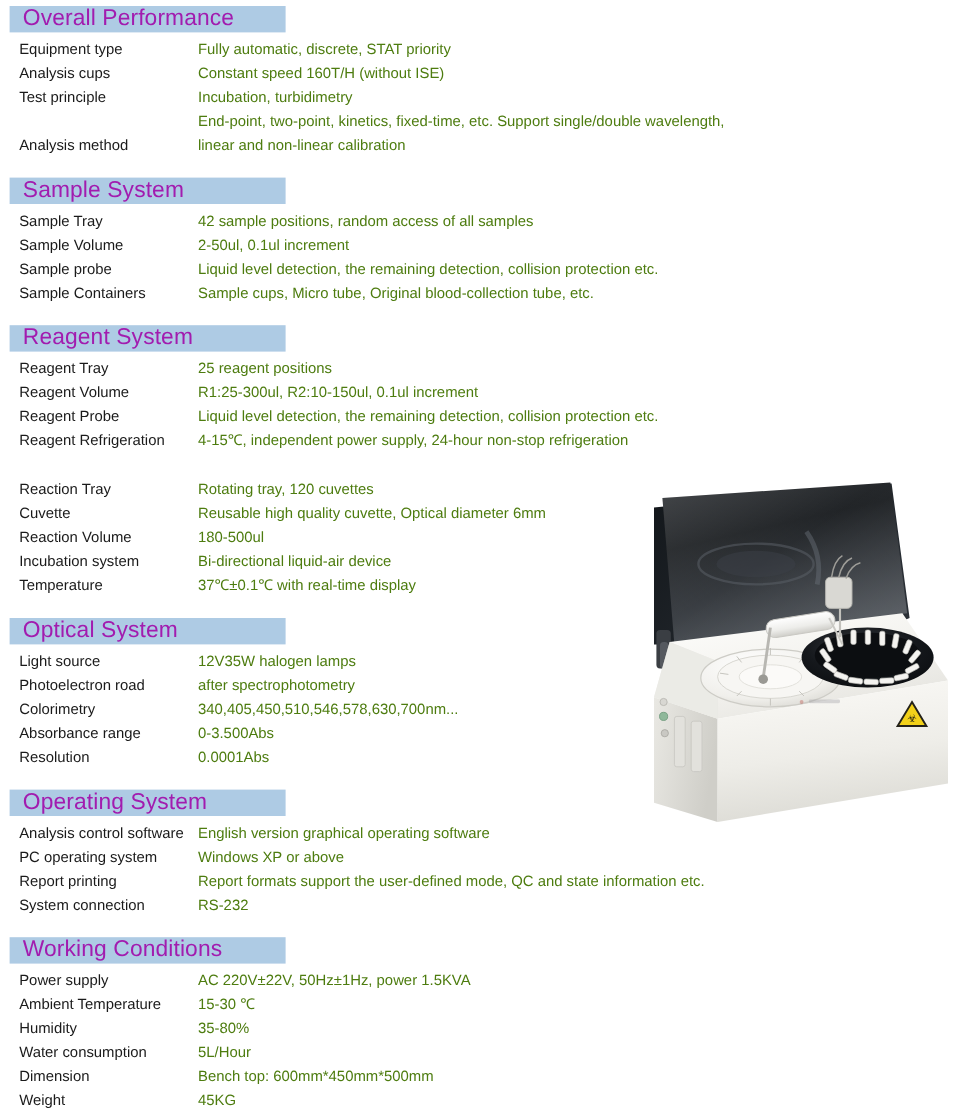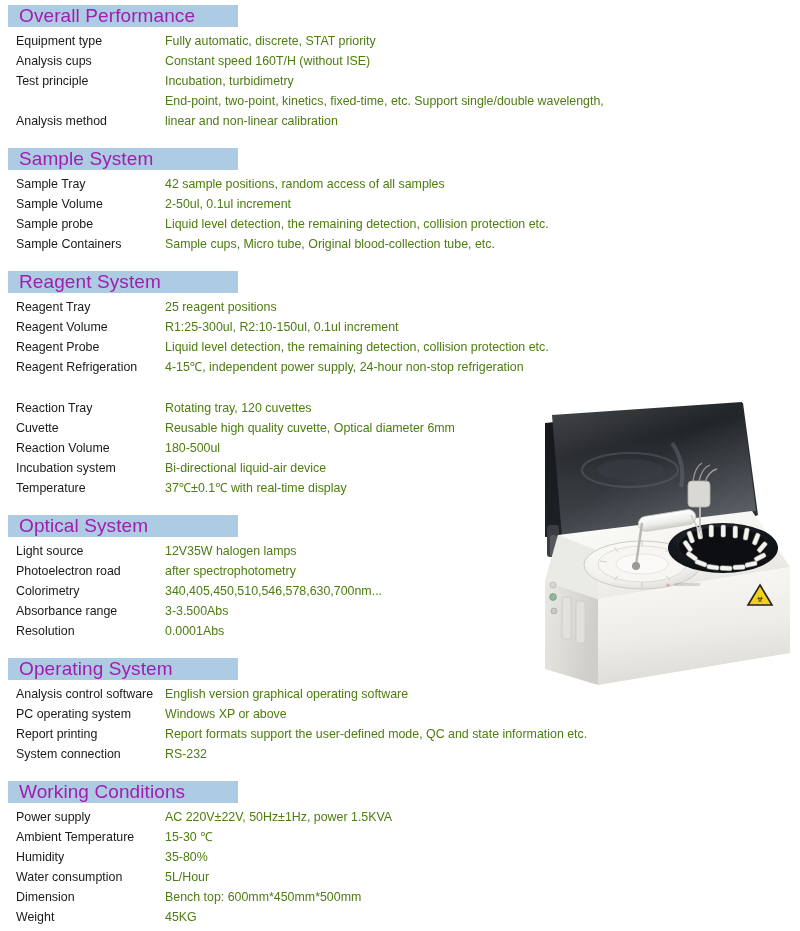--- a/index.html
+++ b/index.html
@@ -374,21 +374,21 @@
         <div class="spec-row">
           <span class="spec-label">Photoelectron road</span>
           <span class="spec-value">after spectrophotometry</span>
         </div>
         <div class="spec-row">
           <span class="spec-label">Colorimetry</span>
           <span class="spec-value">340,405,450,510,546,578,630,700nm...</span>
         </div>
         <div class="spec-row">
           <span class="spec-label">Absorbance range</span>
-          <span class="spec-value">3-3.500Abs</span>
+          <span class="spec-value">0-3.500Abs</span>
         </div>
         <div class="spec-row">
           <span class="spec-label">Resolution</span>
           <span class="spec-value">0.0001Abs</span>
         </div>
       </div>
     </div>
 
     <div class="sec-gap-lg"></div>
 

